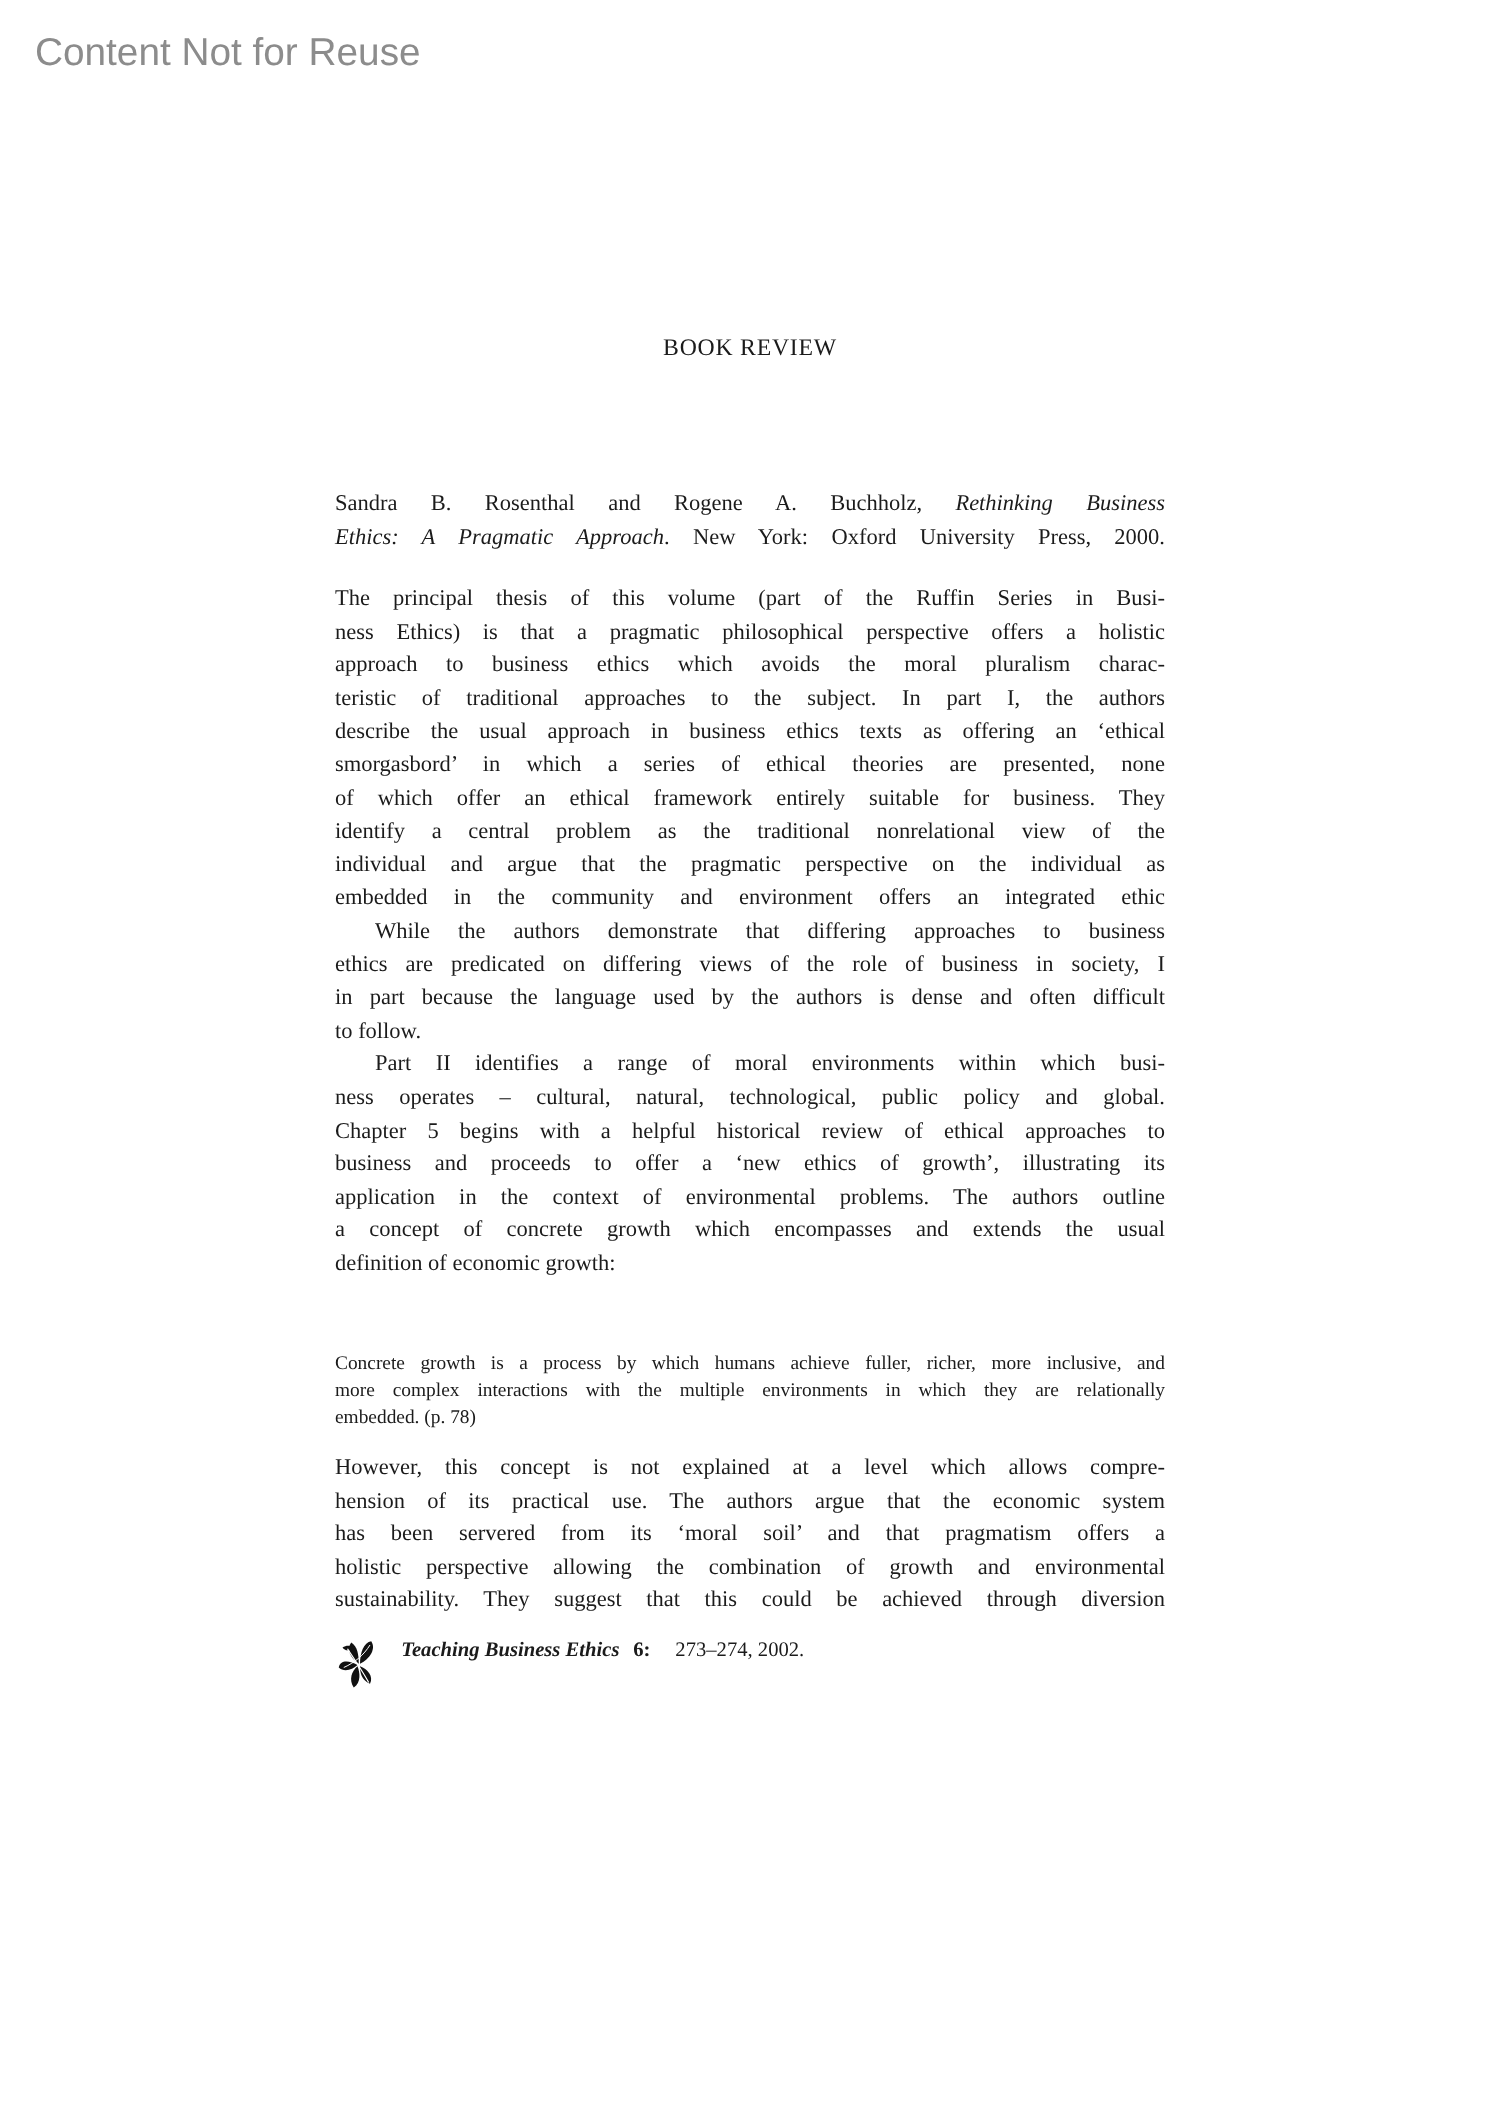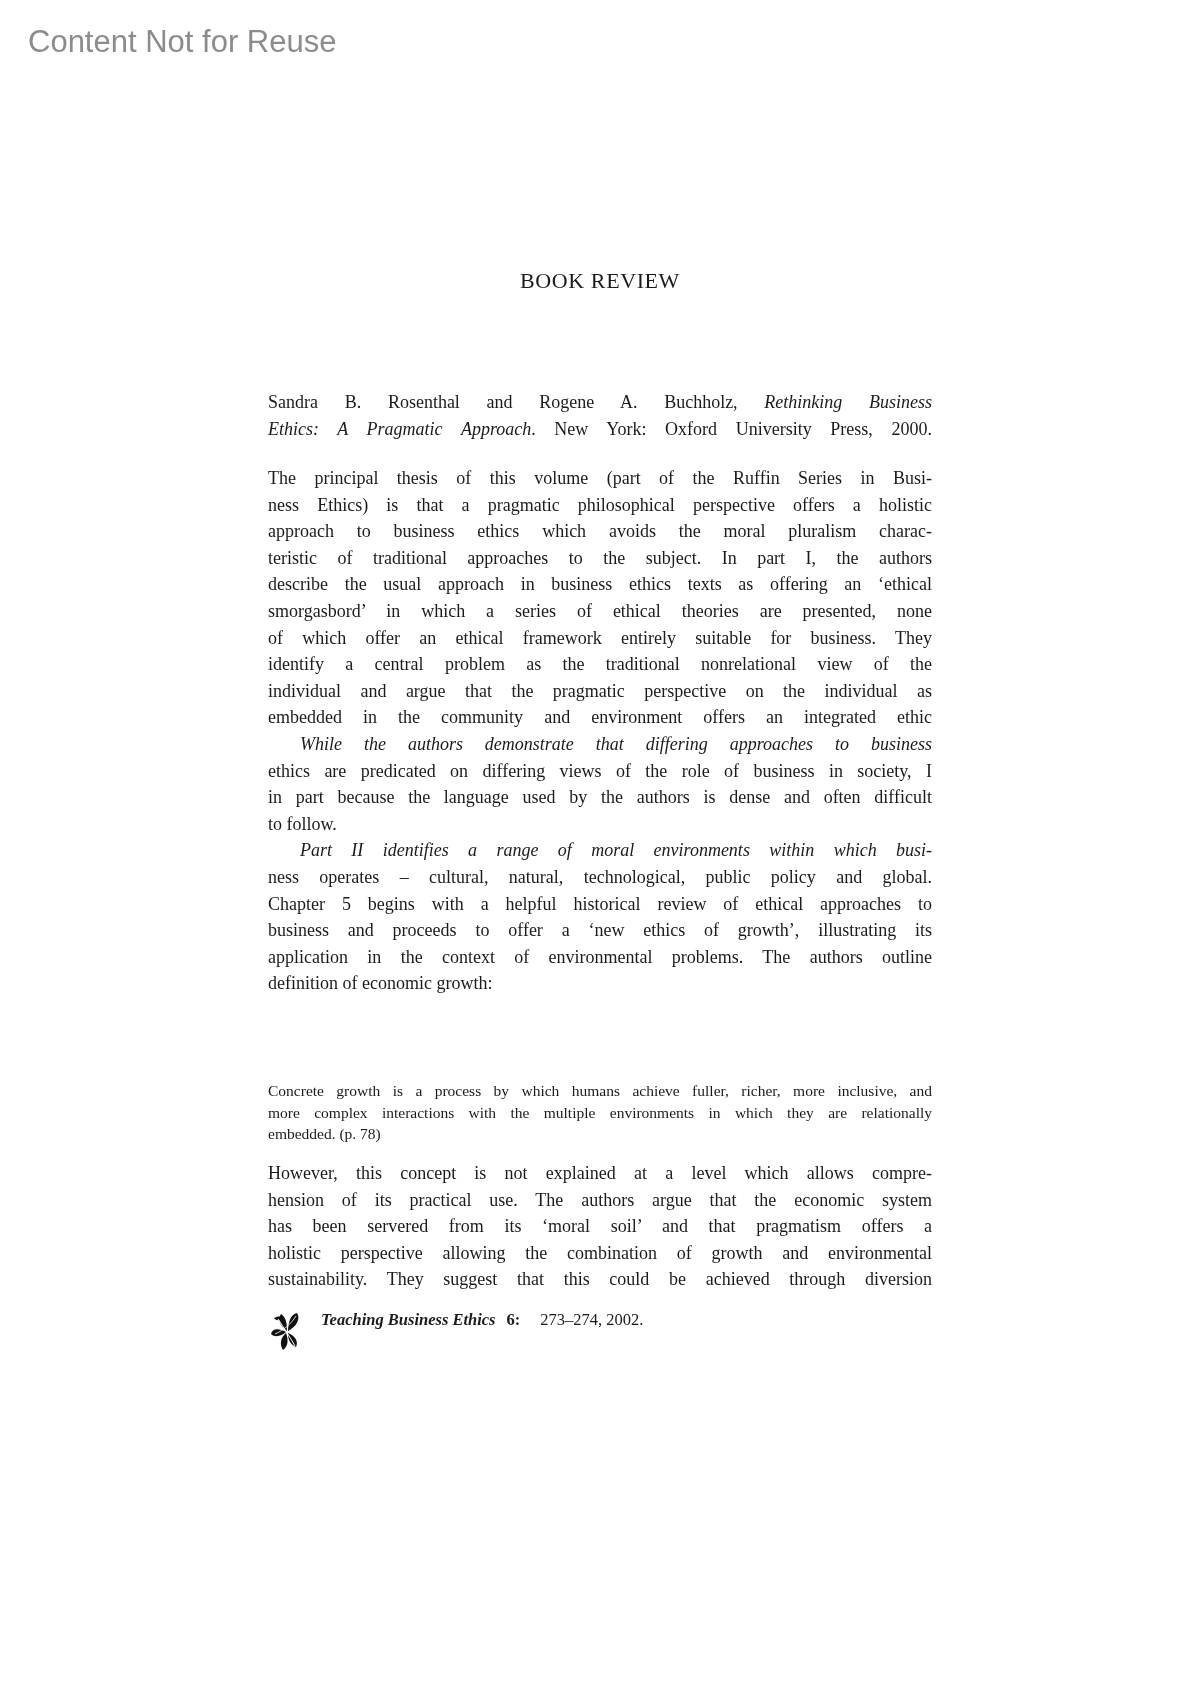--- a/index.html
+++ b/index.html
@@ -7,30 +7,30 @@
     position:relative; width:1025px; height:1698px; background:#ffffff;
     font-family:"Liberation Serif", serif; color:#1b1b1b; overflow:hidden;
   }
   .watermark {
     position:absolute; left:28px; top:24px;
     font-family:"Liberation Sans", sans-serif;
     font-size:31px; color:#8c8c8c;
   }
   .heading {
     position:absolute; left:268px; top:268px; width:664px;
-    text-align:center; font-size:22px; letter-spacing:0.6px; color:#1b1b1b;
+    text-align:center; font-size:19px; letter-spacing:0.6px; color:#1b1b1b;
   }
   .textblock { position:absolute; left:268px; width:664px; }
   .citation-block { top:389px; font-size:18px; line-height:26.6px; }
   .body-block     { top:465px; font-size:18px; line-height:26.6px; }
   .quote-block    { top:1080px; font-size:15.5px; line-height:21.6px; }
   .closing-block  { top:1160px; font-size:18px; line-height:26.6px; }
   .jline { text-align:justify; text-align-last:justify; }
   .jline.left { text-align-last:left; }
-  .jline.indent { text-indent:32px;font-style:italic; }
+  .jline.indent { text-indent:32px; }
   .it { font-style:italic; }
   .footer {
     position:absolute; left:268px; top:1310px; height:45px;
     display:flex; font-size:16.5px;
   }
   .logo { width:38px; height:43px; margin-right:15px; flex:0 0 auto; }
   .journal { font-style:italic; font-weight:bold; }
   .volume { font-weight:bold; margin-left:11px; }
   .pages { margin-left:20px; }
 </style>
@@ -61,20 +61,21 @@
       <div class="jline"><span>embedded in the community and environment offers an integrated ethic</span></div>
       <div class="jline indent"><span>While the authors demonstrate that differing approaches to business</span></div>
       <div class="jline"><span>ethics are predicated on differing views of the role of business in society, I</span></div>
       <div class="jline"><span>in part because the language used by the authors is dense and often difficult</span></div>
       <div class="jline left"><span>to follow.</span></div>
       <div class="jline indent"><span>Part II identifies a range of moral environments within which busi-</span></div>
       <div class="jline"><span>ness operates – cultural, natural, technological, public policy and global.</span></div>
       <div class="jline"><span>Chapter 5 begins with a helpful historical review of ethical approaches to</span></div>
       <div class="jline"><span>business and proceeds to offer a ‘new ethics of growth’, illustrating its</span></div>
       <div class="jline"><span>application in the context of environmental problems. The authors outline</span></div>
+      <div class="jline"><span>a concept of concrete growth which encompasses and extends the usual</span></div>
       <div class="jline left"><span>definition of economic growth:</span></div>
     </div>
 
   <div class="textblock quote-block">
       <div class="jline"><span>Concrete growth is a process by which humans achieve fuller, richer, more inclusive, and</span></div>
       <div class="jline"><span>more complex interactions with the multiple environments in which they are relationally</span></div>
       <div class="jline left"><span>embedded. (p. 78)</span></div>
     </div>
 
   <div class="textblock closing-block">

